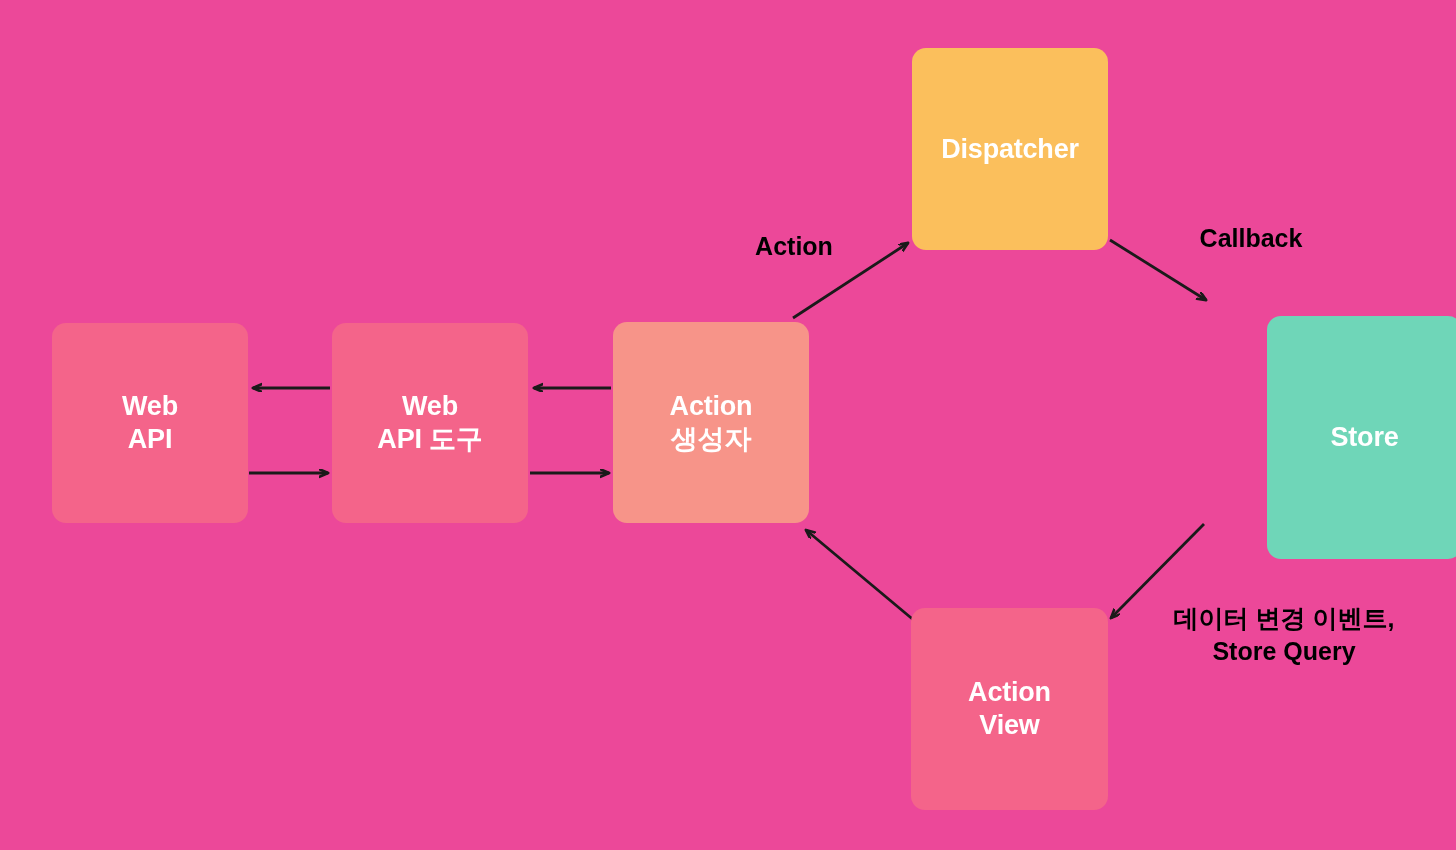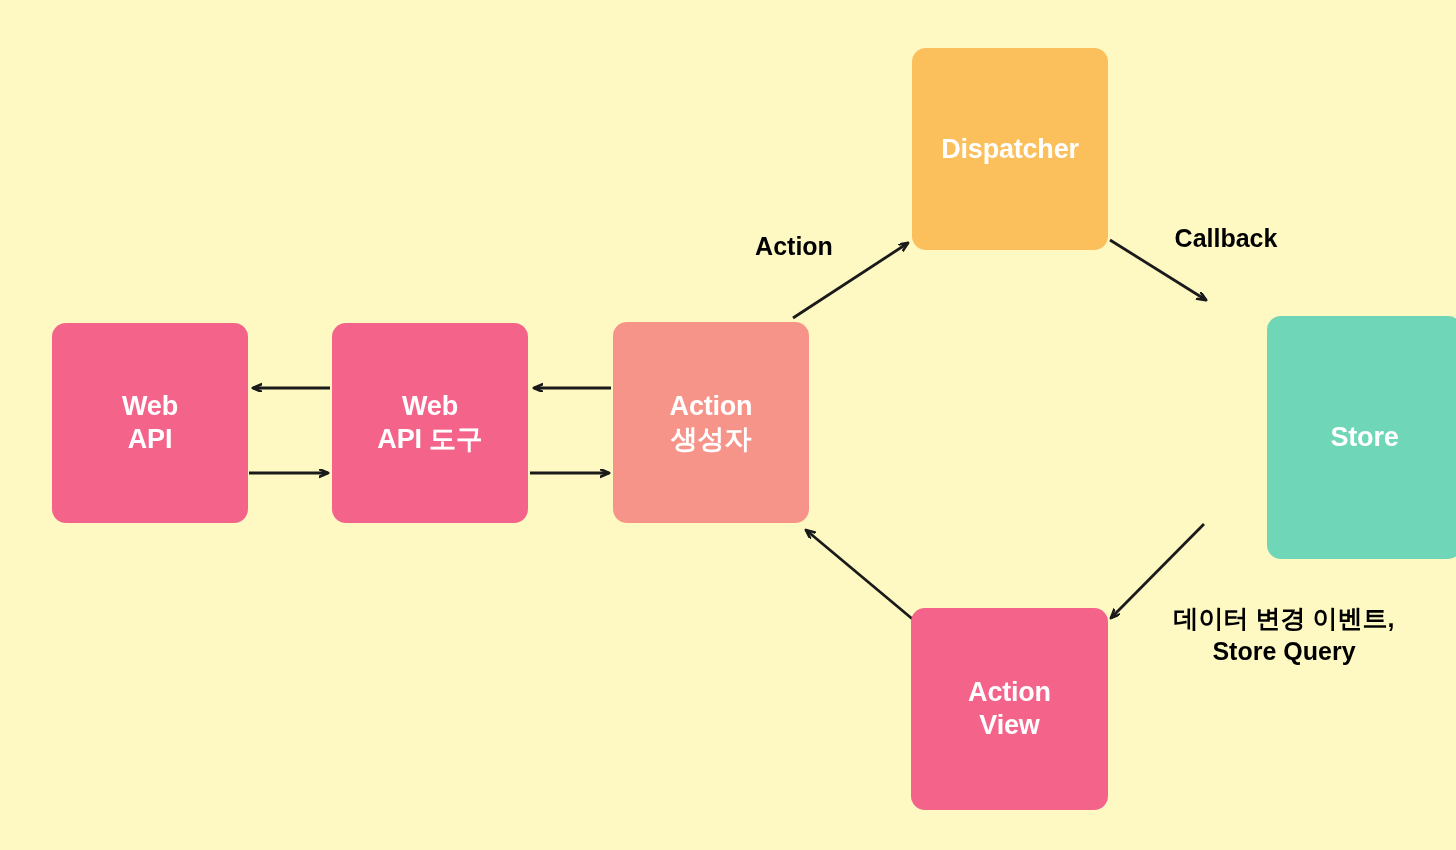--- a/index.html
+++ b/index.html
@@ -7,21 +7,21 @@
     padding: 0;
     background: #ffffff;
   }
   body {
     font-family: "Liberation Sans", "DejaVu Sans", sans-serif;
   }
   #canvas {
     position: relative;
     width: 1456px;
     height: 850px;
-    background: #fef9c3;
+    background: #ec4899;
     overflow: hidden;
   }
   .node {
     position: absolute;
     border-radius: 14px;
     display: flex;
     align-items: center;
     justify-content: center;
     text-align: center;
     color: #ffffff;
@@ -78,21 +78,21 @@
     text-align: center;
     white-space: pre-line;
     user-select: none;
   }
   #label-action {
     left: 694px;
     top: 230px;
     width: 200px;
   }
   #label-callback {
-    left: 1126px;
+    left: 1151px;
     top: 222px;
     width: 200px;
   }
   #label-data-change {
     left: 1128px;
     top: 602px;
     width: 312px;
   }
   #label-user-action {
     left: 694px;

